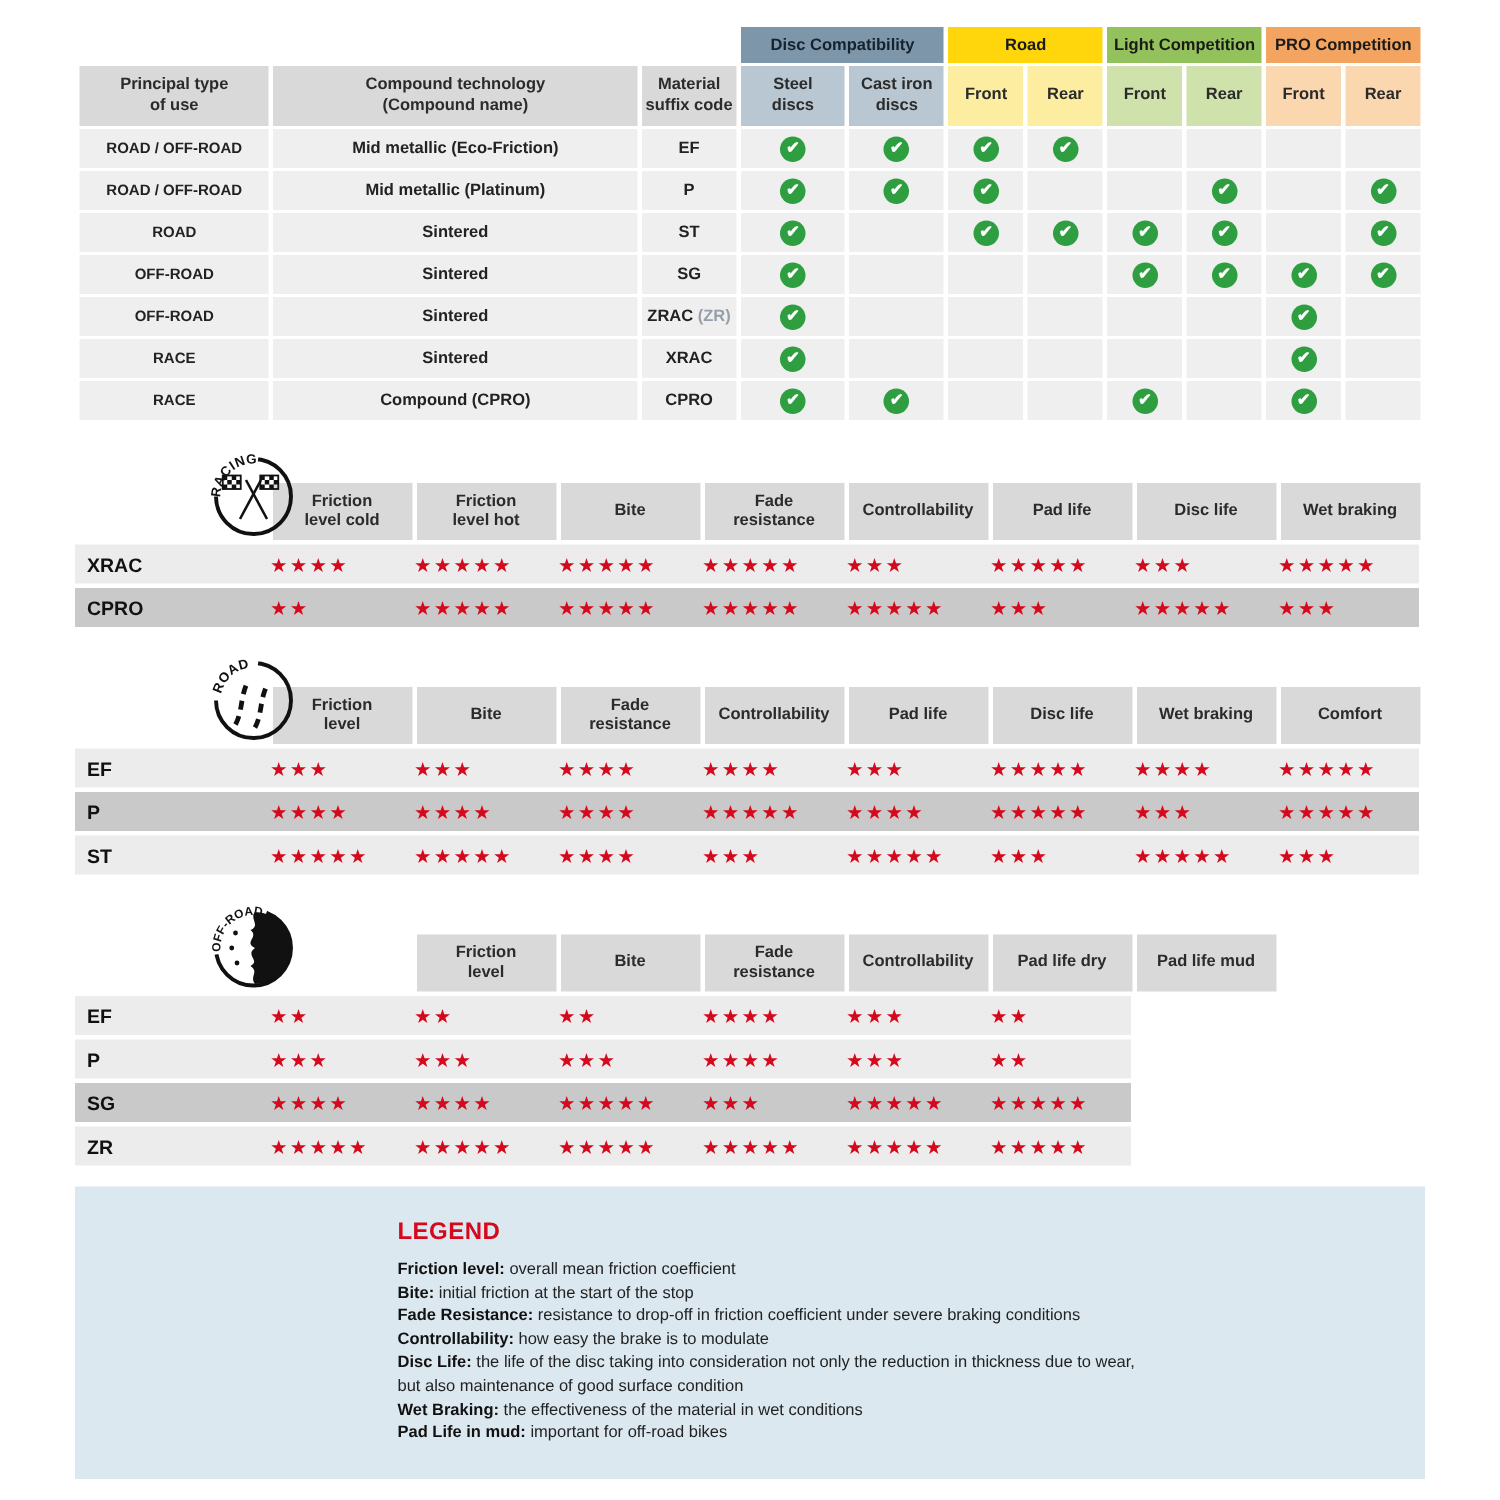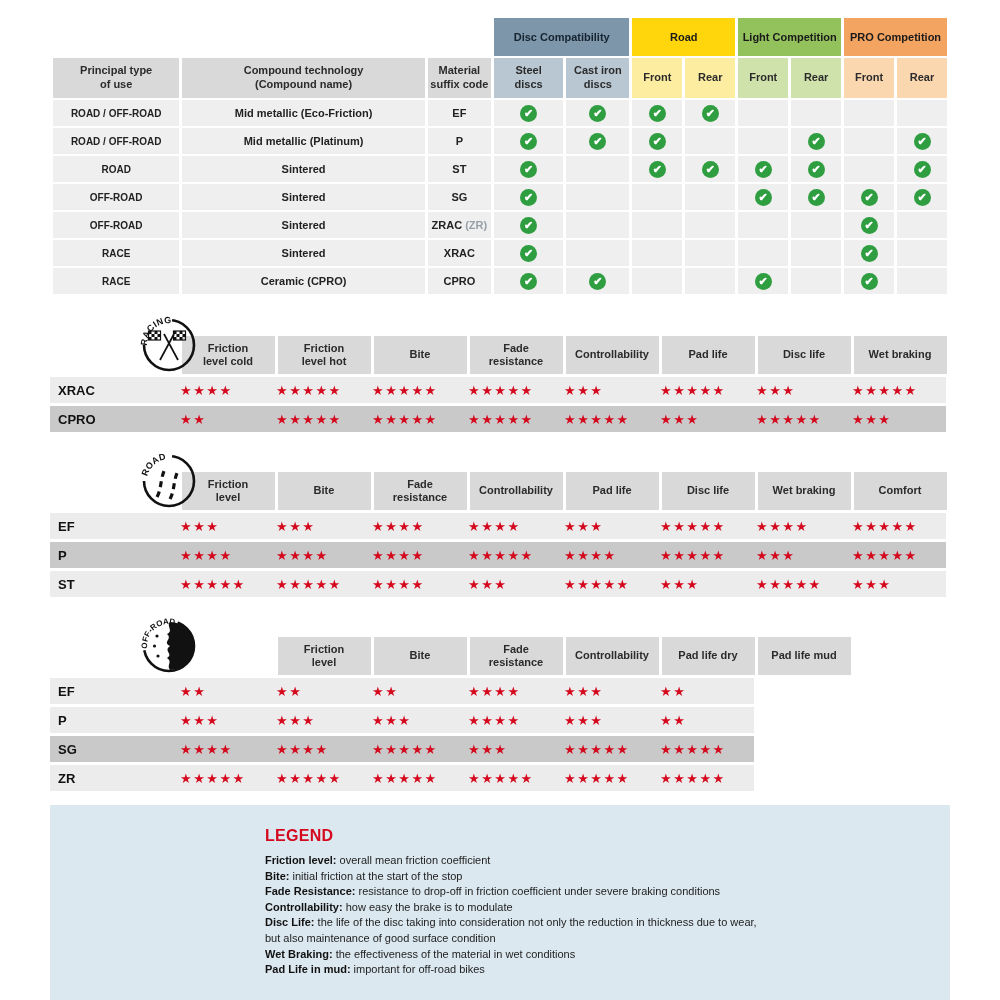--- a/index.html
+++ b/index.html
@@ -9,21 +9,21 @@
     font-family:"Liberation Sans", sans-serif; color:#222;
   }
   .page { padding:16px 50px 0 50px; }
 
   
   table.compat {
     width:900px; table-layout:fixed;
     border-collapse:separate; border-spacing:3px 2px;
   }
   .compat th, .compat td { text-align:center; vertical-align:middle; overflow:hidden; }
-  .g { height:38px; font-size:11px; font-weight:bold; color:#1a1a1a;margin-left:20px; }
+  .g { height:24px; font-size:11px; font-weight:bold; color:#1a1a1a;margin-left:20px; }
   .g-disc  { background:var(--disc-header-bg,#7d96aa); color:#15232e; }
   .g-road  { background:var(--road-header-bg,#ffd60b); }
   .g-light { background:var(--light-header-bg,#93c25c); }
   .g-pro   { background:var(--pro-header-bg,#f4a461); }
   .sub { height:40px; font-size:11px; font-weight:bold; color:#2b2b2b;
          white-space:pre-line; line-height:1.25; }
   .sh-gray  { background:var(--header-gray-bg,#d9d9d9); }
   .sh-disc  { background:var(--disc-sub-bg,#b9c7d2);margin-top:48px; }
   .sh-road  { background:var(--road-sub-bg,#fdeda0); }
   .sh-light { background:var(--light-sub-bg,#d0e2ab); }
@@ -194,21 +194,21 @@
           <td class="c-check"></td>
           <td class="c-check"></td>
           <td class="c-check"></td>
           <td class="c-check"></td>
           <td class="c-check"></td>
           <td class="c-check"><span class="check">✔</span></td>
           <td class="c-check"></td>
         </tr>
         <tr class="crow">
           <td class="c-use">RACE</td>
-          <td class="c-tech">Ceramic (CPRO)</td>
+          <td class="c-tech">Compound (CPRO)</td>
           <td class="c-code">CPRO</td>
           <td class="c-check"><span class="check">✔</span></td>
           <td class="c-check"><span class="check">✔</span></td>
           <td class="c-check"></td>
           <td class="c-check"></td>
           <td class="c-check"><span class="check">✔</span></td>
           <td class="c-check"></td>
           <td class="c-check"><span class="check">✔</span></td>
           <td class="c-check"></td>
         </tr>

